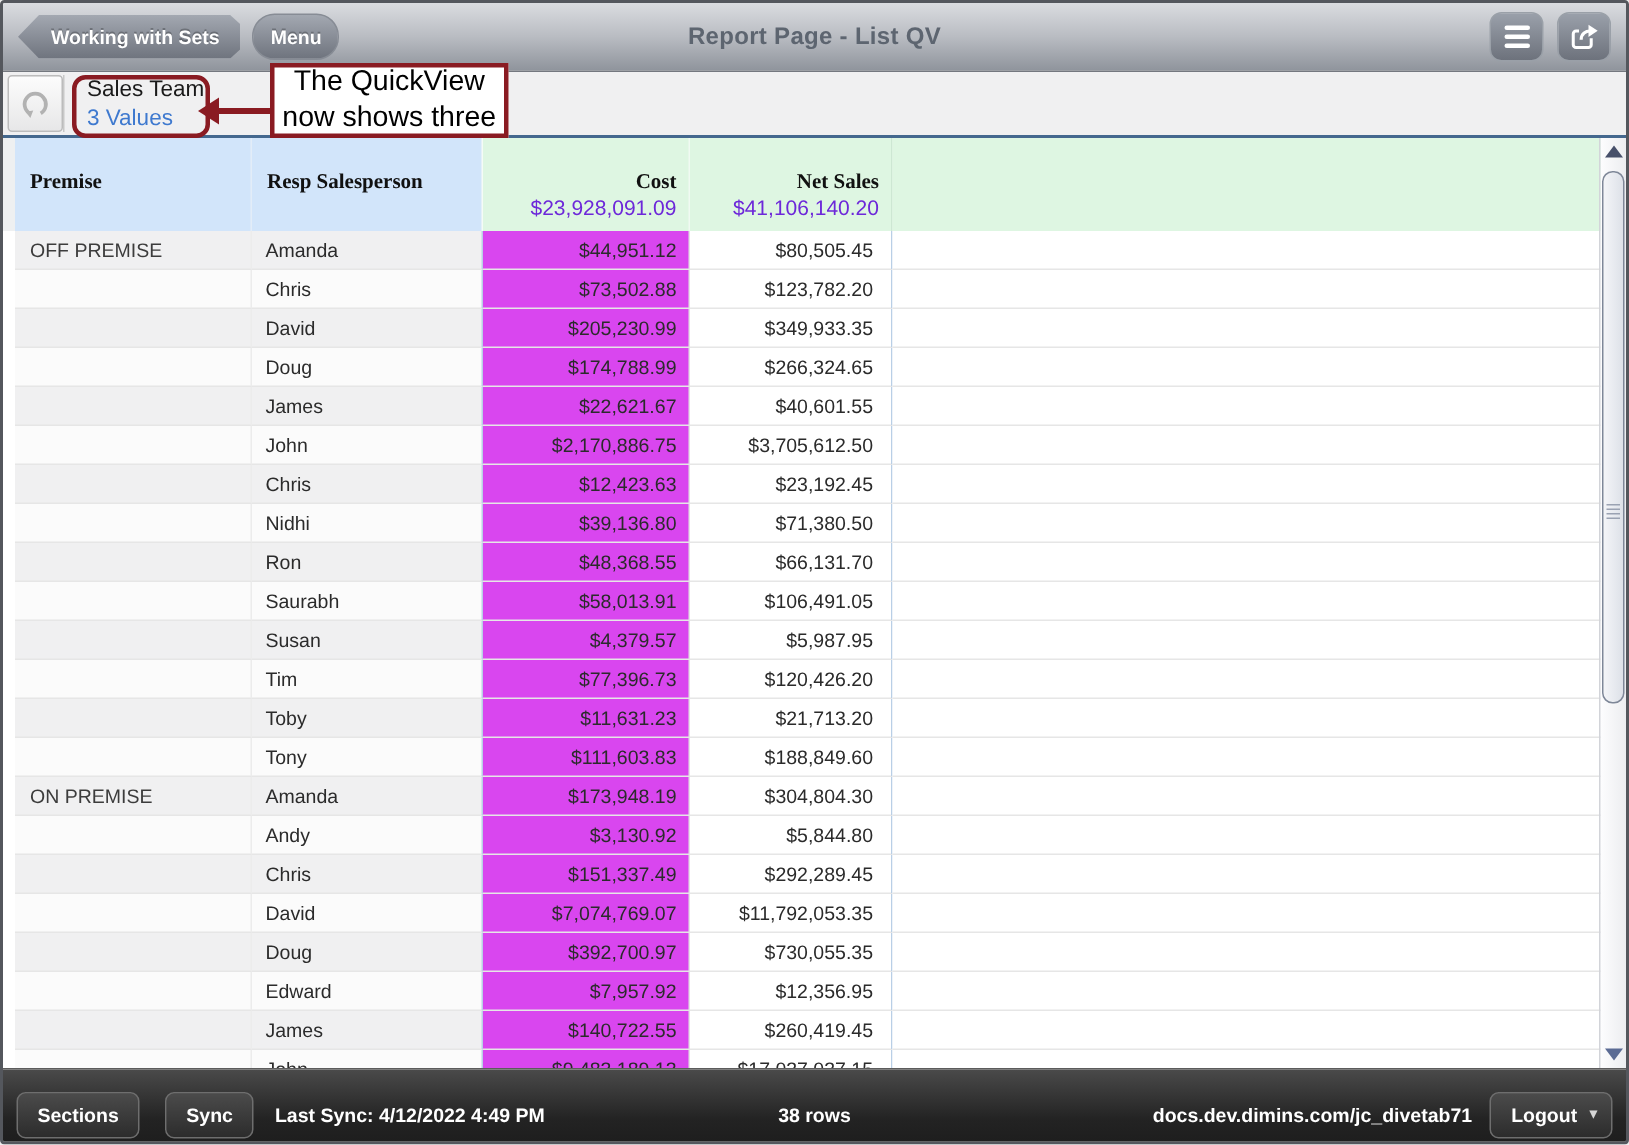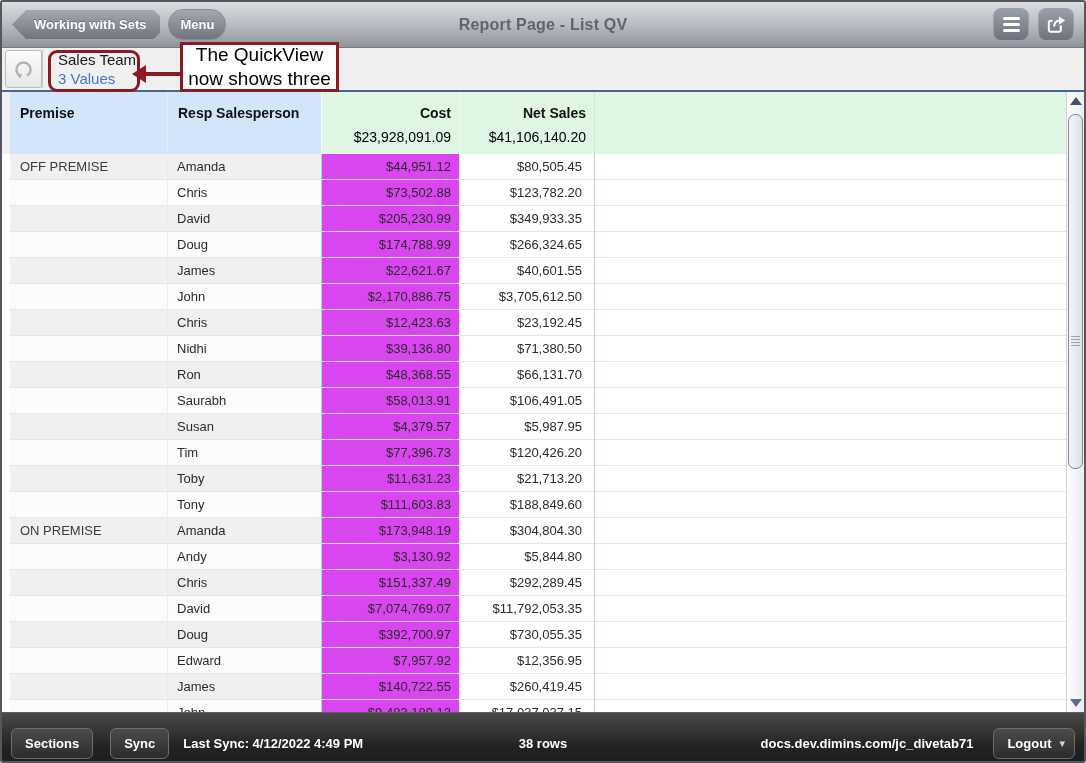--- a/index.html
+++ b/index.html
@@ -87,23 +87,23 @@
   .col-cost{width:138px;}
   .col-net{width:135px;}
   .col-fill{flex:1;}
   .hcell{padding:0;display:flex;flex-direction:column;justify-content:space-between;}
   .hblue{background:var(--header-blue,#d2e5fa);}
   .hgreen{background:var(--header-green,#def6e2);}
   .thead .col-premise{border-right:1px solid #e3edf8;}
   .thead .col-sales{border-right:1px solid #f5fbf6;}
   .thead .col-cost{border-right:1px solid #f0faf2;}
   .thead .col-net{border-right:1px solid #cde7d3;}
-  .hlabel{font-size:14px;font-weight:bold;color:#111;padding:13px 8px 0 10px;}
+  .hlabel{font-size:14px;font-weight:bold;color:#111;padding:22px 8px 0 10px;font-family:Liberation Serif, serif;}
   .hlabel.num{text-align:right;}
-  .htotal{font-size:14px;color:#000000;text-align:right;padding:0 8px 9px 8px;}
+  .htotal{font-size:14px;color:#6d28d9;text-align:right;padding:0 8px 9px 8px;}
 
   .tbody{height:558px;overflow:hidden;}
   .trow{display:flex;height:26px;cursor:pointer;}
   .tcell{
     font-size:13px;color:#2b2b2b;display:flex;align-items:center;
     border-bottom:1px solid #e6e6e6;
   }
   .trow .pad-cell{width:8px;background:#fff;border-bottom:1px solid #fff;}
   .trow .col-premise{padding-left:10px;background:#fbfbfb;border-right:1px solid #ececec;color:#3c3c3c;}
   .trow .col-sales{padding-left:9px;background:#fbfbfb;border-right:1px solid #b9cfe6;}
@@ -134,21 +134,20 @@
   
   .bottombar{
     height:61px;background:linear-gradient(#4a4a4a,#232323 55%,#1a1a1a);
     border-top:1px solid #5c5c5c;display:flex;align-items:center;position:relative;
     color:#fff;font-size:13px;font-weight:bold;
   }
   .btn-dark{
     background:linear-gradient(#4b4b4b,#2c2c2c);border:1px solid #6e6e6e;border-radius:6px;
     color:#fff;font-weight:bold;font-size:13px;padding:7px 13px;cursor:pointer;
     font-family:inherit;
-    margin-left:8px;
   }
   .sections-btn{margin-left:9px;}
   .sync-btn{margin-left:17px;}
   .last-sync{margin-left:14px;}
   .row-count{position:absolute;left:0;right:0;text-align:center;pointer-events:none;}
   .bottom-right{margin-left:auto;display:flex;align-items:center;gap:12px;padding-right:9px;}
   .logout-btn{display:flex;align-items:center;gap:8px;padding:7px 9px 7px 13px;}
   .logout-caret{font-size:11px;color:#d6d6d6;line-height:10px;}
 </style>
 </head>

